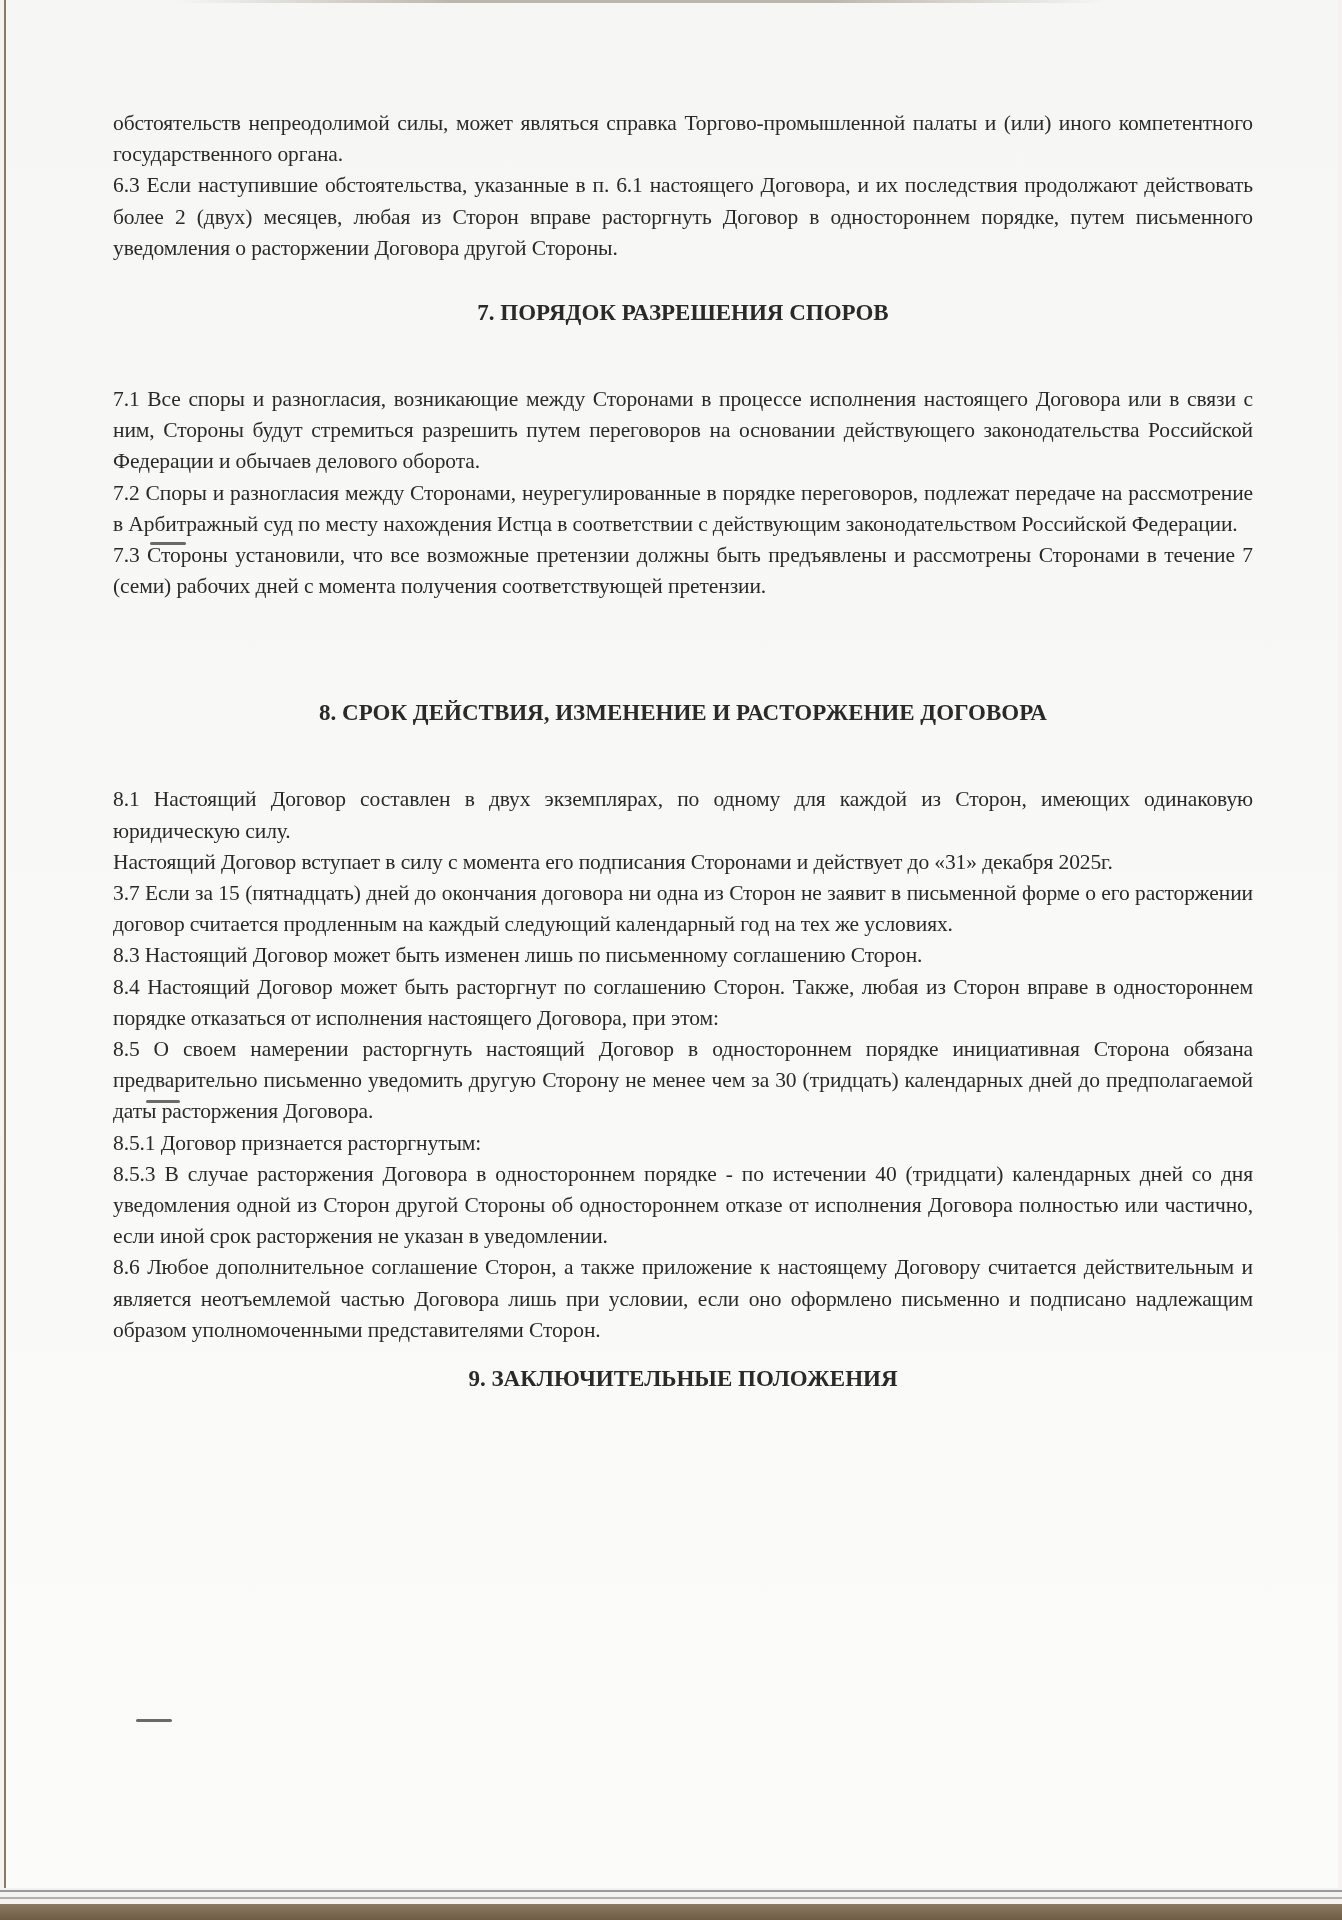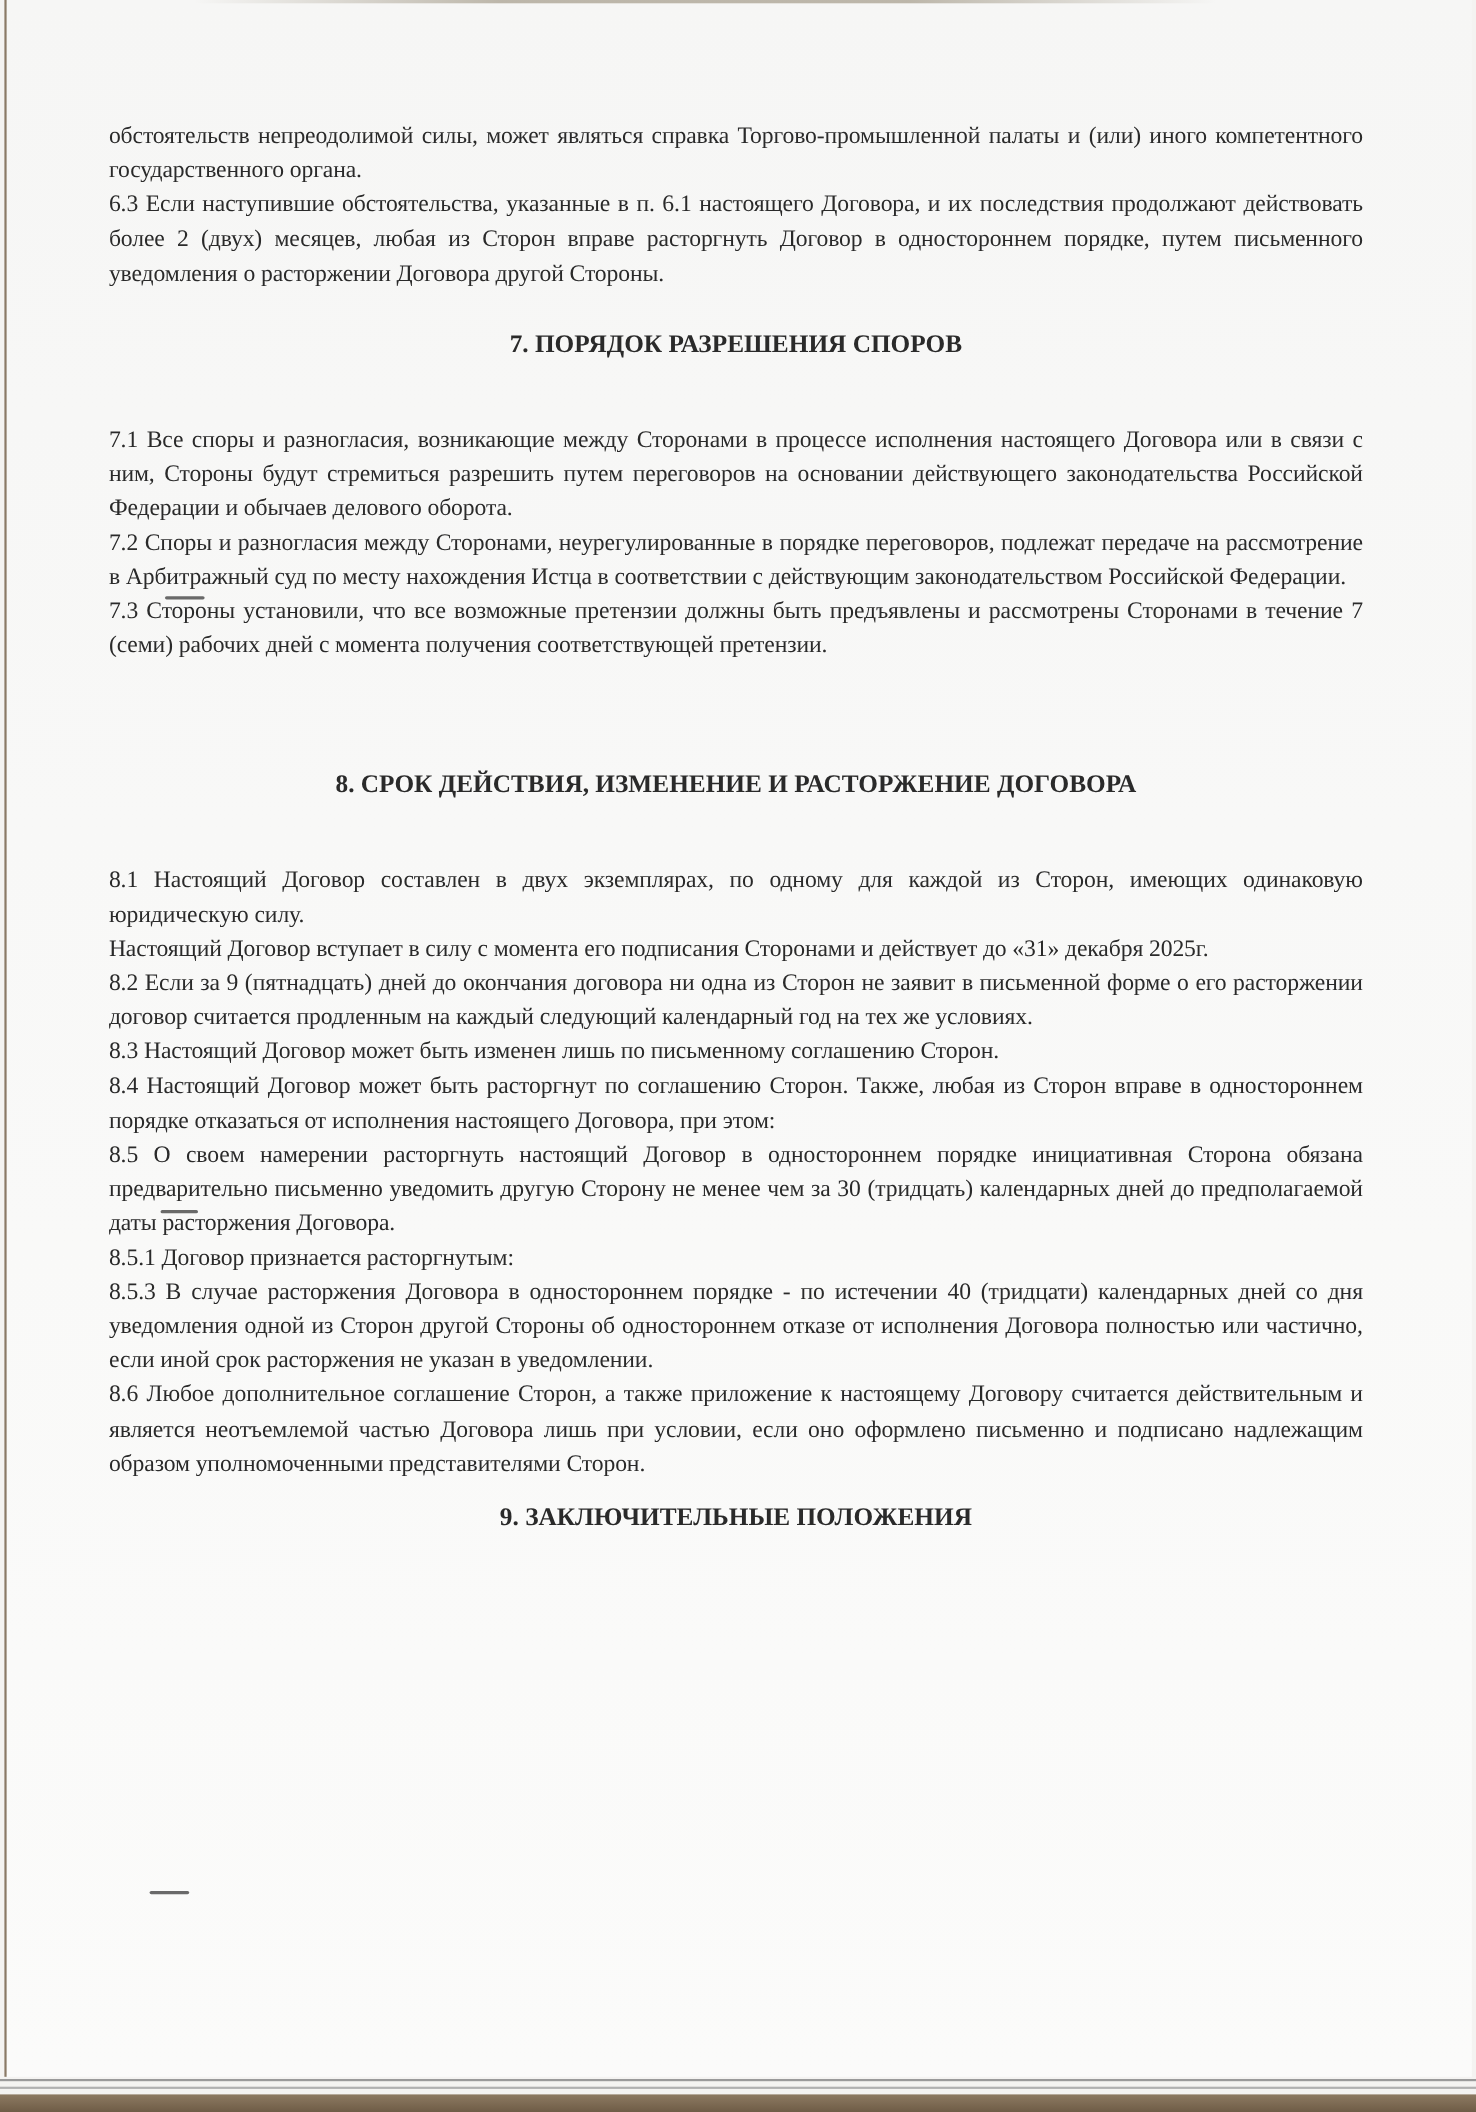--- a/index.html
+++ b/index.html
@@ -42,21 +42,21 @@
   .floor {
     position: absolute;
     left: 0;
     top: 1904px;
     width: 1342px;
     height: 16px;
     background: linear-gradient(180deg, #8d7a62 0%, #6e5c46 100%);
   }
   .content {
     position: absolute;
-    left: 93px;
+    left: 107px;
     top: 108px;
     width: 1140px;
   }
   p.para {
     margin: 0;
     font-size: 21.5px;
     line-height: 31.2px;
     text-align: justify;
     letter-spacing: -0.1px;
   }
@@ -89,21 +89,21 @@
     <p class="para">6.3 Если наступившие обстоятельства, указанные в п. 6.1 настоящего Договора, и их последствия продолжают действовать более 2 (двух) месяцев, любая из Сторон вправе расторгнуть Договор в одностороннем порядке, путем письменного уведомления о расторжении Договора другой Стороны.</p>
 
     <h2 class="section" id="h7">7. ПОРЯДОК РАЗРЕШЕНИЯ СПОРОВ</h2>
     <p class="para">7.1 Все споры и разногласия, возникающие между Сторонами в процессе исполнения настоящего Договора или в связи с ним, Стороны будут стремиться разрешить путем переговоров на основании действующего законодательства Российской Федерации и обычаев делового оборота.</p>
     <p class="para">7.2 Споры и разногласия между Сторонами, неурегулированные в порядке переговоров, подлежат передаче на рассмотрение в Арбитражный суд по месту нахождения Истца в соответствии с действующим законодательством Российской Федерации.</p>
     <p class="para">7.3 Стороны установили, что все возможные претензии должны быть предъявлены и рассмотрены Сторонами в течение 7 (семи) рабочих дней с момента получения соответствующей претензии.</p>
 
     <h2 class="section" id="h8">8. СРОК ДЕЙСТВИЯ, ИЗМЕНЕНИЕ И РАСТОРЖЕНИЕ ДОГОВОРА</h2>
     <p class="para">8.1 Настоящий Договор составлен в двух экземплярах, по одному для каждой из Сторон, имеющих одинаковую юридическую силу.</p>
     <p class="para">Настоящий Договор вступает в силу с момента его подписания Сторонами и действует до «31» декабря 2025г.</p>
-    <p class="para">8.2 Если за 9 (пятнадцать) дней до окончания договора ни одна из Сторон не заявит в письменной форме о его расторжении договор считается продленным на каждый следующий календарный год на тех же условиях.</p>
+    <p class="para">3.7 Если за 15 (пятнадцать) дней до окончания договора ни одна из Сторон не заявит в письменной форме о его расторжении договор считается продленным на каждый следующий календарный год на тех же условиях.</p>
     <p class="para">8.3 Настоящий Договор может быть изменен лишь по письменному соглашению Сторон.</p>
     <p class="para">8.4 Настоящий Договор может быть расторгнут по соглашению Сторон. Также, любая из Сторон вправе в одностороннем порядке отказаться от исполнения настоящего Договора, при этом:</p>
     <p class="para">8.5 О своем намерении расторгнуть настоящий Договор в одностороннем порядке инициативная Сторона обязана предварительно письменно уведомить другую Сторону не менее чем за 30 (тридцать) календарных дней до предполагаемой даты расторжения Договора.</p>
     <p class="para">8.5.1 Договор признается расторгнутым:</p>
     <p class="para">8.5.3 В случае расторжения Договора в одностороннем порядке - по истечении 40 (тридцати) календарных дней со дня уведомления одной из Сторон другой Стороны об одностороннем отказе от исполнения Договора полностью или частично, если иной срок расторжения не указан в уведомлении.</p>
     <p class="para">8.6 Любое дополнительное соглашение Сторон, а также приложение к настоящему Договору считается действительным и является неотъемлемой частью Договора лишь при условии, если оно оформлено письменно и подписано надлежащим образом уполномоченными представителями Сторон.</p>
 
     <h2 class="section" id="h9">9. ЗАКЛЮЧИТЕЛЬНЫЕ ПОЛОЖЕНИЯ</h2>
   </div>
 

